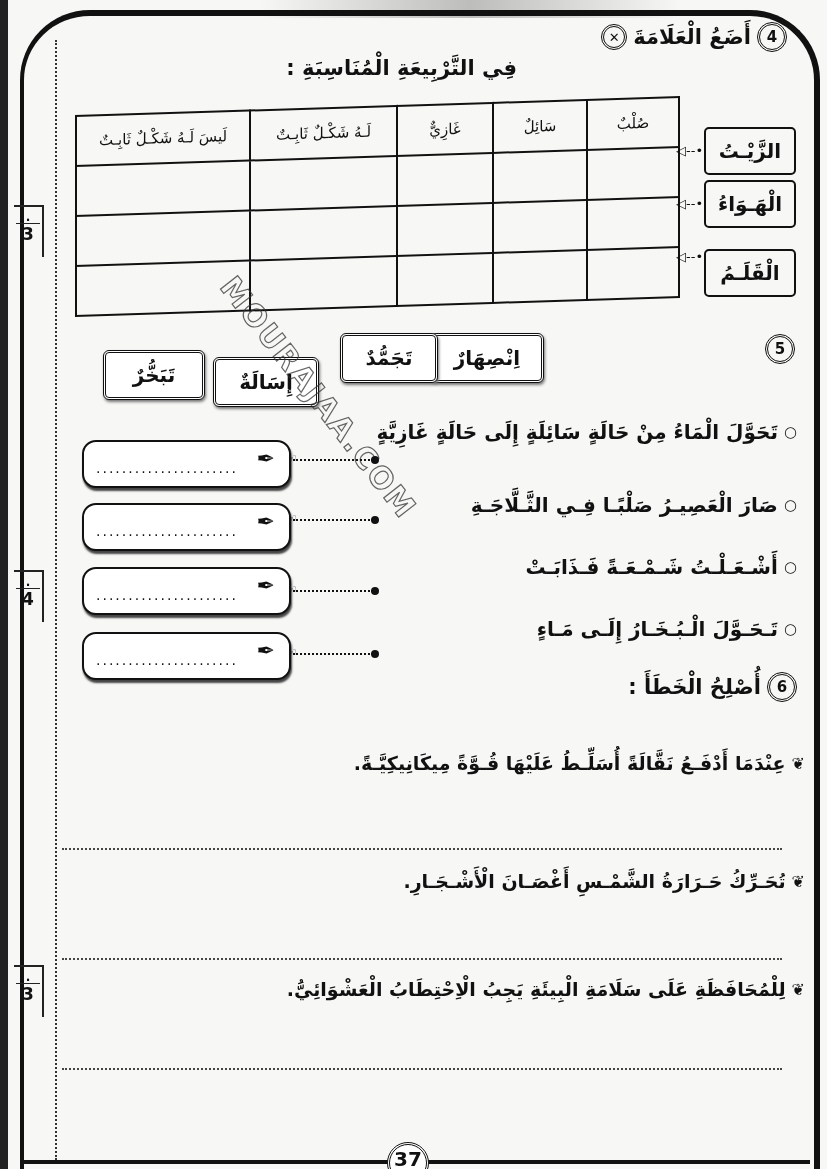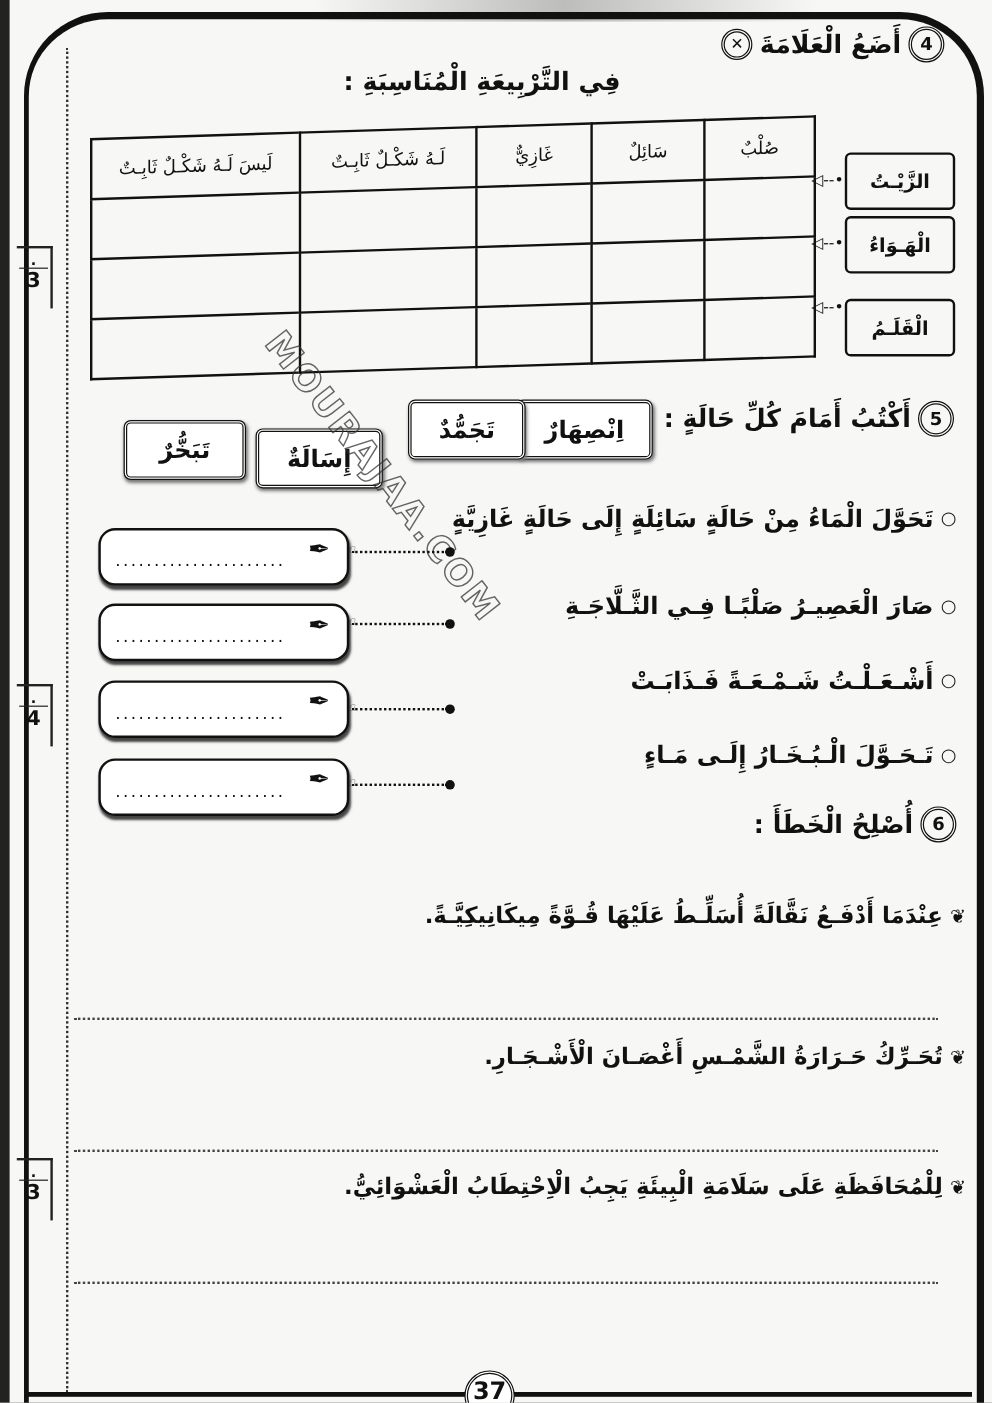--- a/index.html
+++ b/index.html
@@ -45,21 +45,21 @@
     position:absolute; left:75px; top:80px; border-collapse:collapse;
     direction:rtl; transform:skewY(-1.8deg); transform-origin:right top;
   }
   table.state-table td, table.state-table th {
     border:2.5px solid #111; height:46px; font-weight:normal; font-size:15px; text-align:center;
   }
   .th-solid{width:88px}.th-liquid{width:90px}.th-gas{width:92px}.th-fixed{width:143px}.th-nofixed{width:170px}
 
   .material { position:absolute; left:704px; width:88px; height:44px;
     border:2.5px solid #111; border-radius:5px; direction:rtl;
-    display:flex; align-items:center; justify-content:center; font-size:16px; font-weight:bold; }
+    display:flex; align-items:center; justify-content:center; font-size:20px; font-weight:bold; }
   .arrow { position:absolute; left:676px; font-size:13px; }
 
   .word-box {
     position:absolute; top:333px; height:44px; border:3px double #111; border-radius:6px;
     background:#fff; display:flex; align-items:center; justify-content:center;
     font-weight:bold; font-size:20px; box-shadow:1px 2px 3px #777; direction:rtl;
   }
 
   .statement { position:absolute; right:30px; direction:rtl; font-size:20px; font-weight:bold;
     display:flex; align-items:center; gap:6px; }
@@ -153,21 +153,20 @@
 
 <div class="material" style="top:127px">الزَّيْـتُ</div>
 <div class="material" style="top:180px">الْهَـوَاءُ</div>
 <div class="material" style="top:249px">الْقَلَـمُ</div>
 <span class="arrow" style="top:143px">◁--•</span>
 <span class="arrow" style="top:196px">◁--•</span>
 <span class="arrow" style="top:249px">◁--•</span>
 
 <div class="q-title" style="right:32px; top:334px;">
   <span class="q-num">5</span>
-  <span>أَكْتُبُ أَمَامَ كُلِّ حَالَةٍ :</span>
 </div>
 <div class="word-box" style="left:430px; width:108px;">اِنْصِهَارٌ</div>
 <div class="word-box" style="left:340px; width:92px;">تَجَمُّدٌ</div>
 <div class="word-box" style="left:213px; width:100px; top:345px;margin-top:12px;">إِسَالَةٌ</div>
 <div class="word-box" style="left:103px; width:96px; top:350px;">تَبَخُّرٌ</div>
 
 <div class="watermark">MOURAJAA.COM</div>
 
 <div class="statement" style="top:420px">
   <span class="bullet">○</span>

